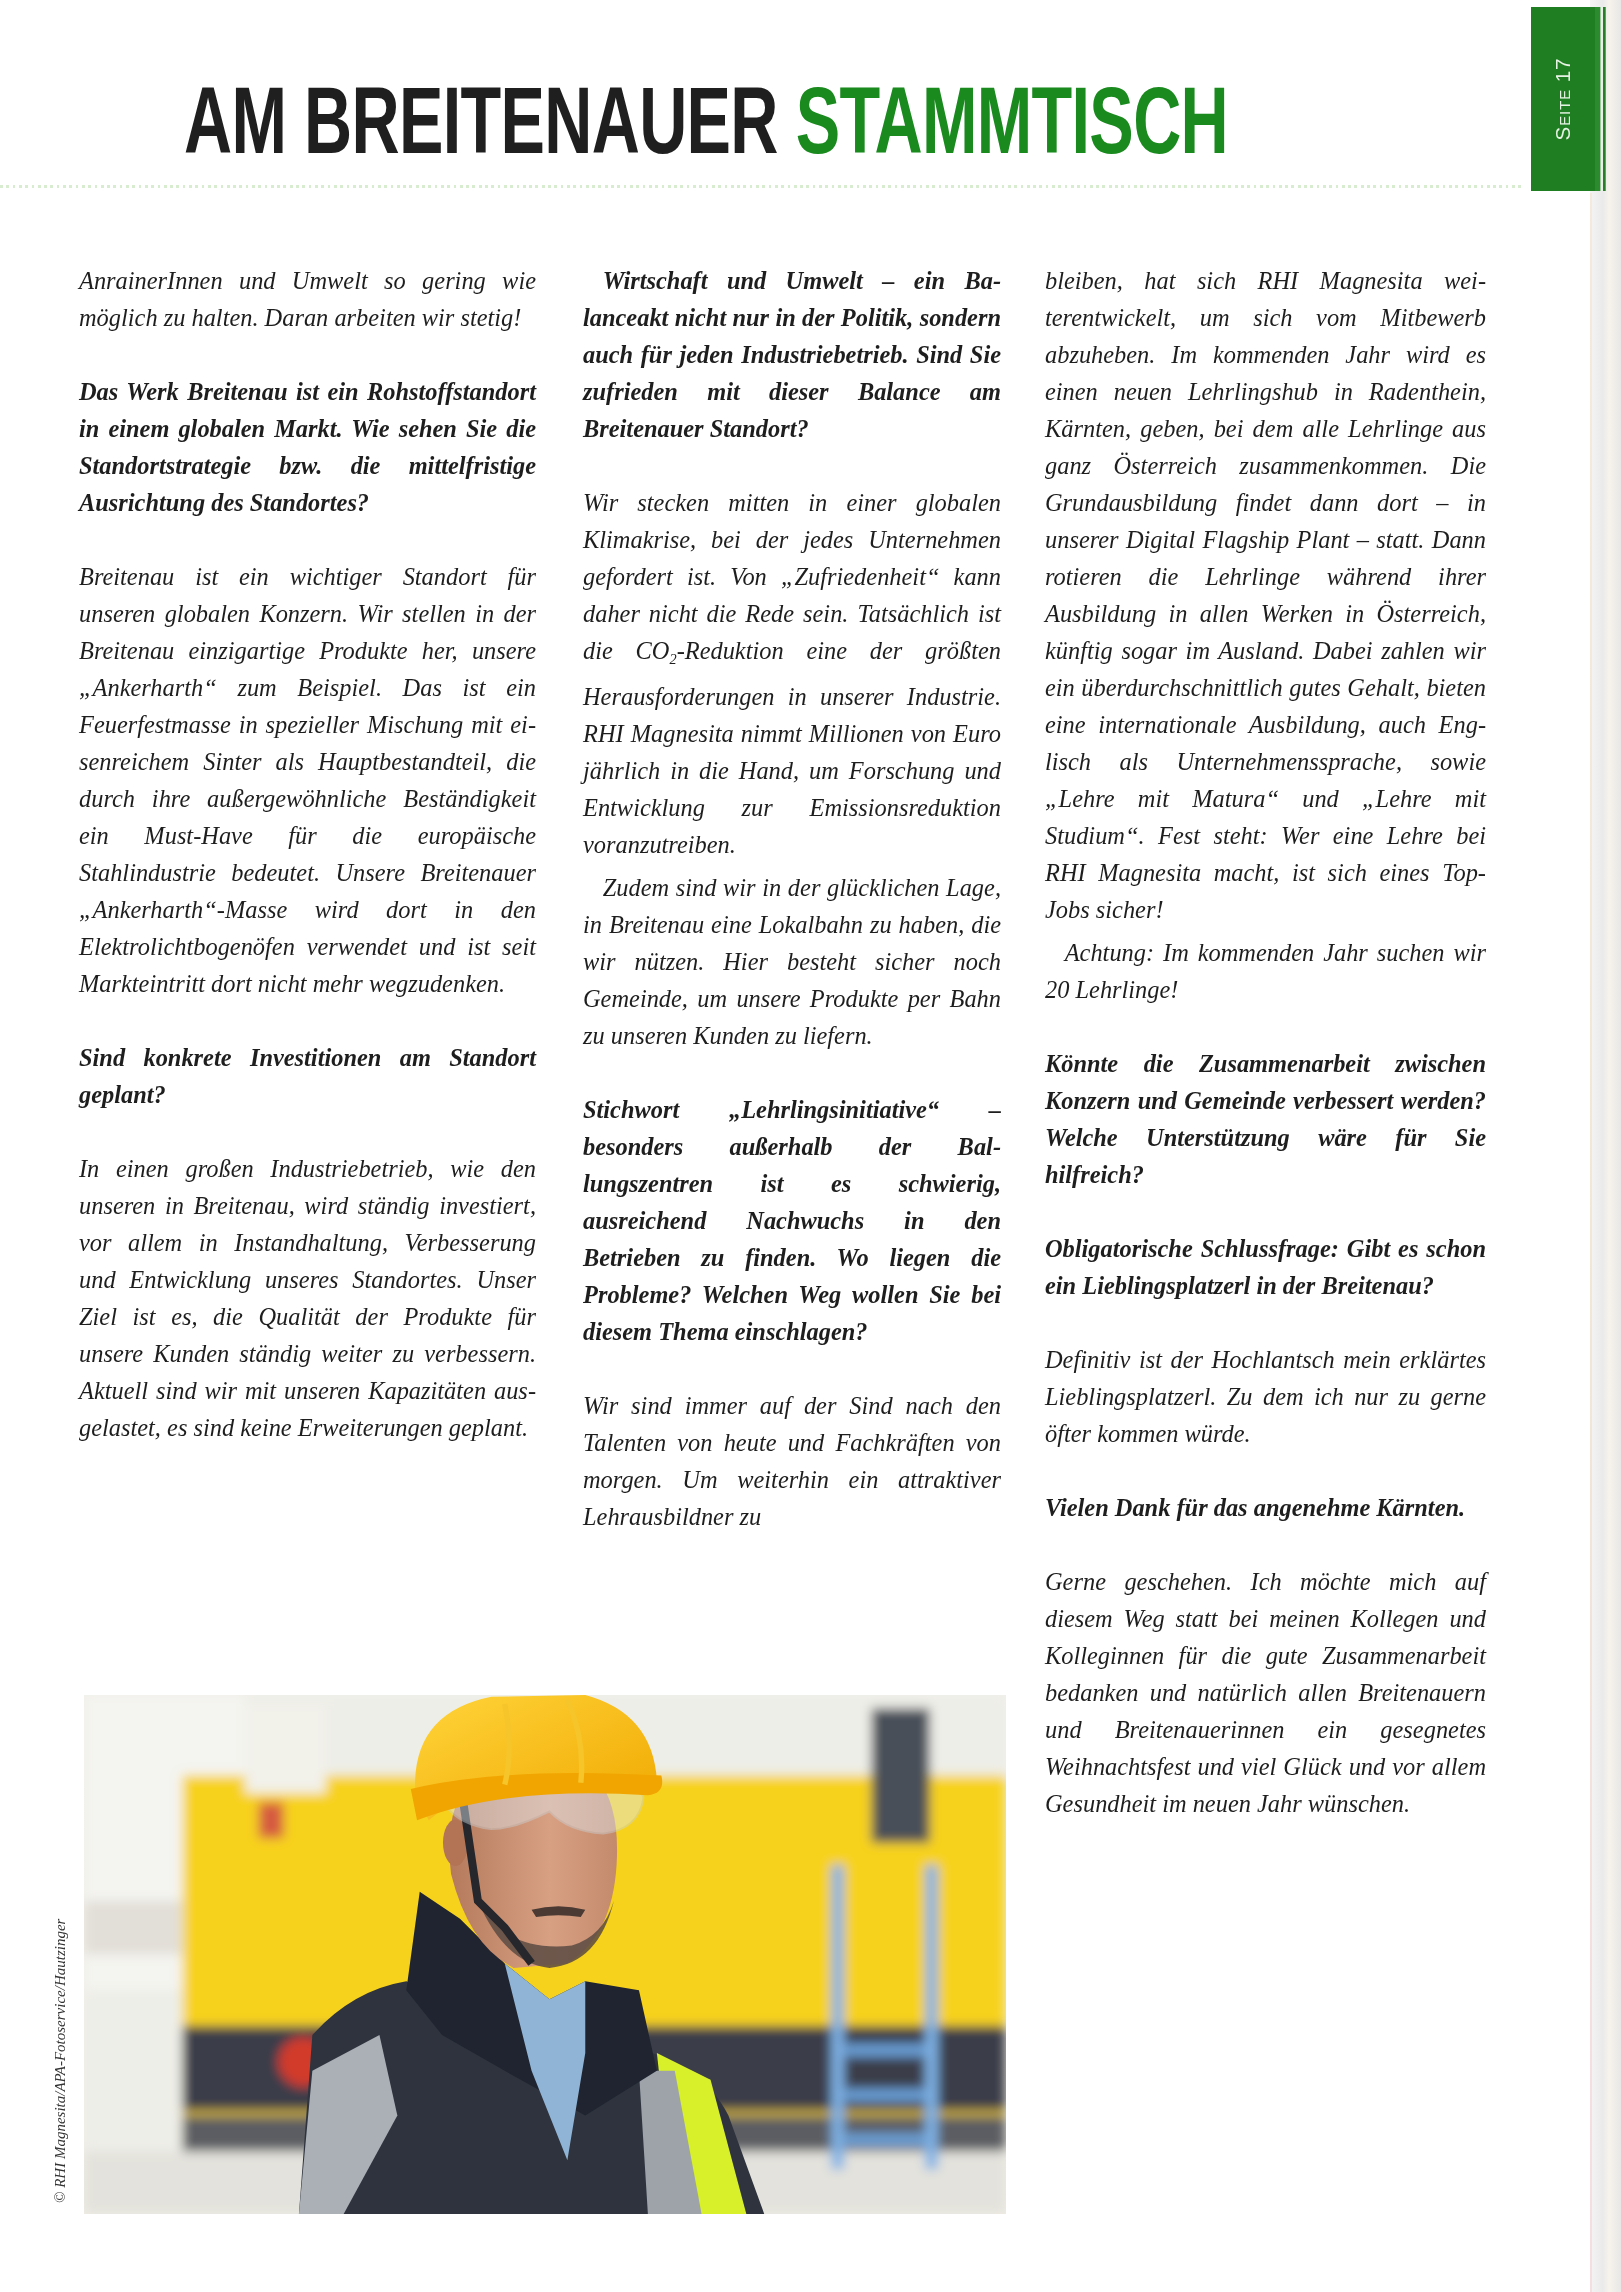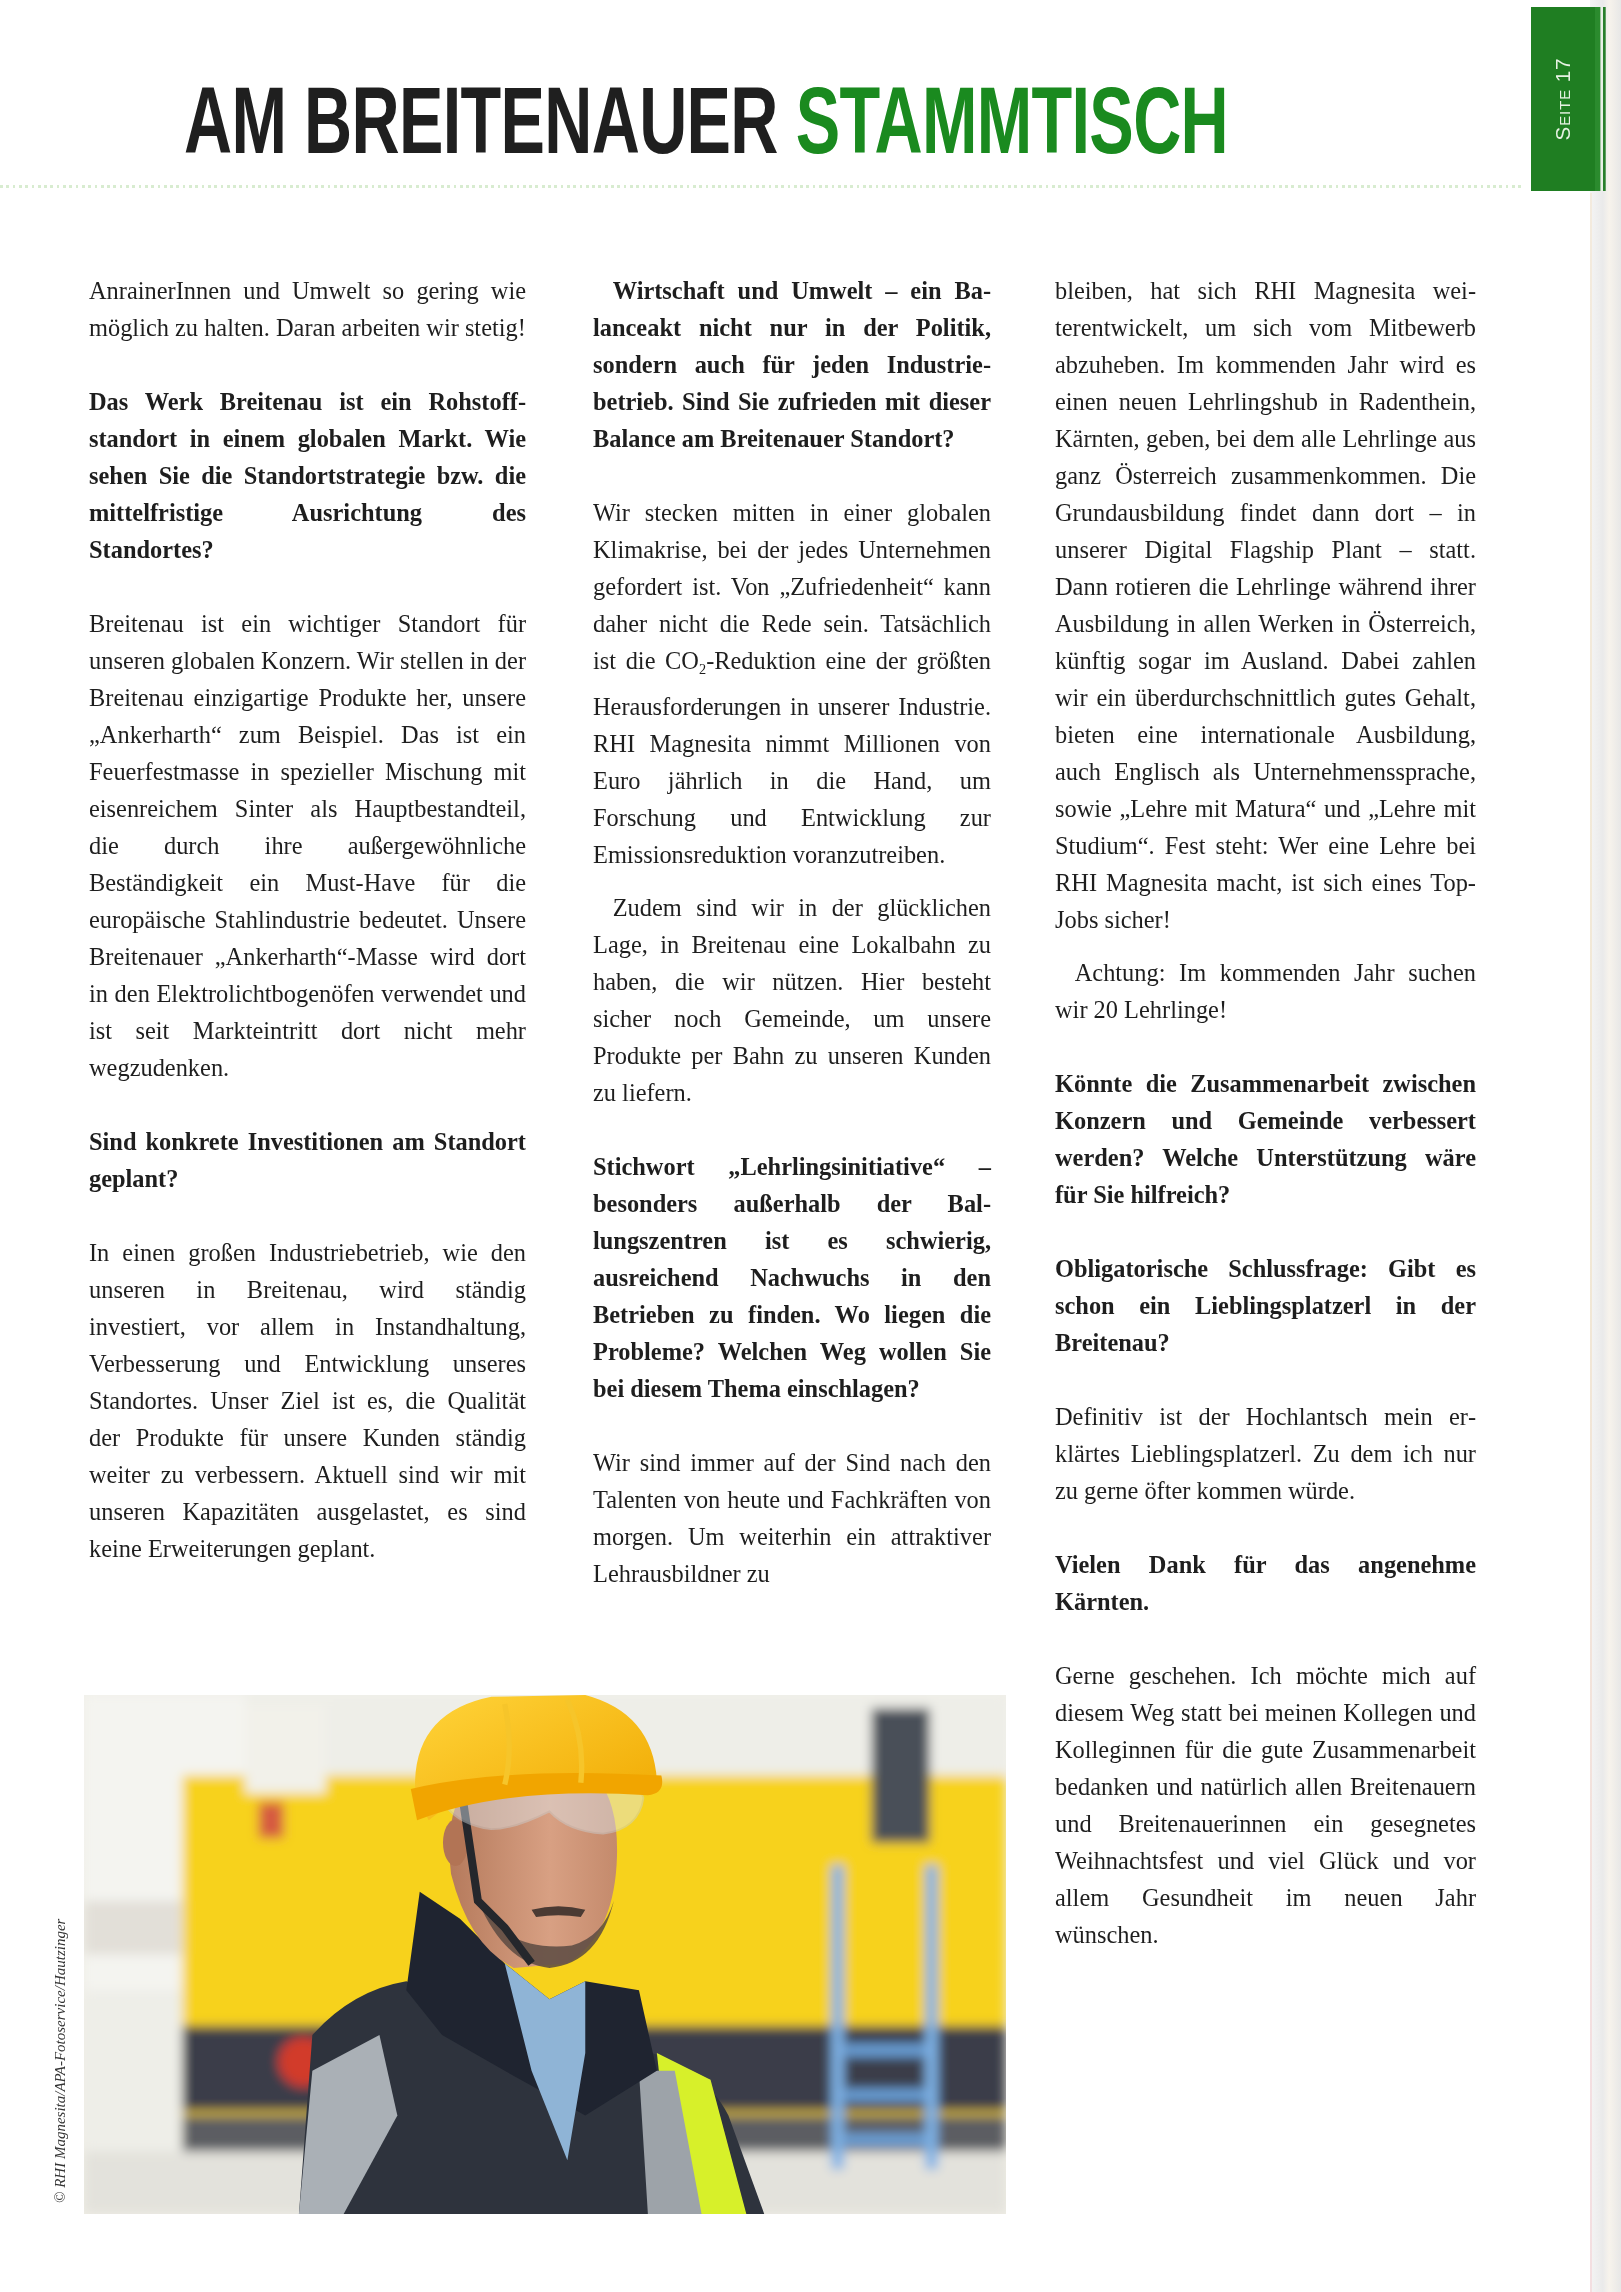--- a/index.html
+++ b/index.html
@@ -45,21 +45,21 @@
   .page-tab-label .sc { font-size: 15px; }
 
   .col {
     position: absolute; top: 256px;
     font-size: 24.4px; line-height: 37px; text-align: justify;
     hyphens: manual;
   }
   .col1 { left: 73px; width: 469px; }
   .col2 { left: 577px; width: 430px; }
   .col3 { left: 1039px; width: 453px; }
-  .col p { margin: 16px; }
+  .col p { margin: 6px; font-style: italic; }
   .col p.q { font-weight: 700; }
   .col p.gap { margin-top: 37px; }
   .col p.indent { text-indent: 19.7px; }
   .col .sub { font-size: 14.3px; vertical-align: -5.4px; }
 
   .photo {
     position: absolute; left: 84px; top: 1695px; width: 922px; height: 519px;
     overflow: hidden;
     background: linear-gradient(to bottom, #f1f0ea 0%, #f0eee6 100%);
   }

